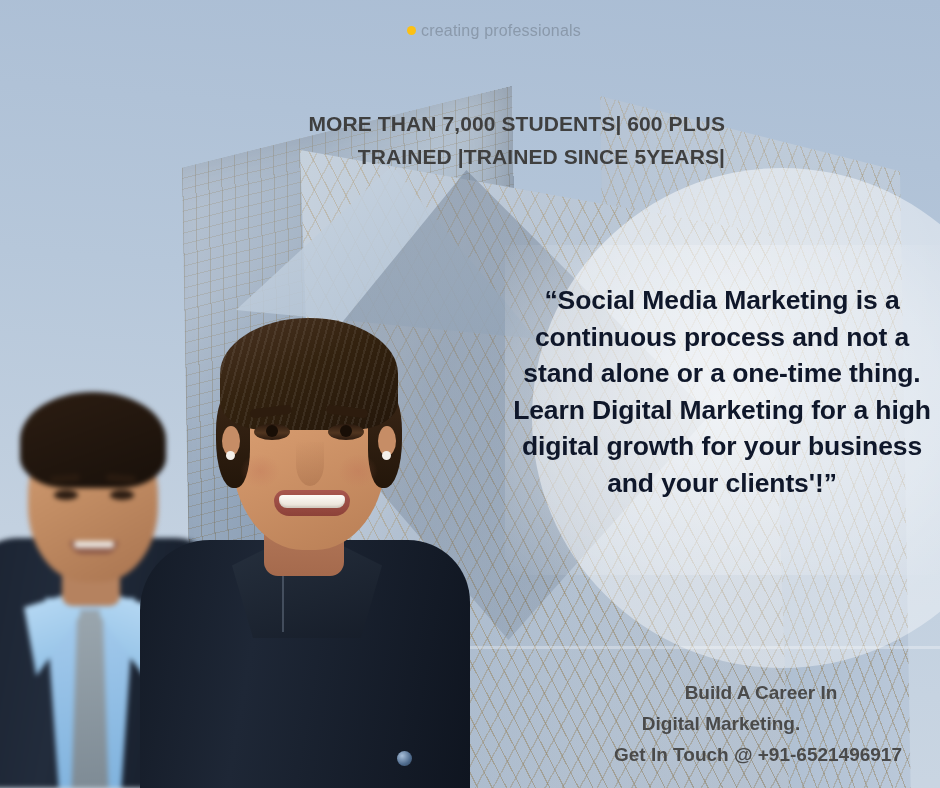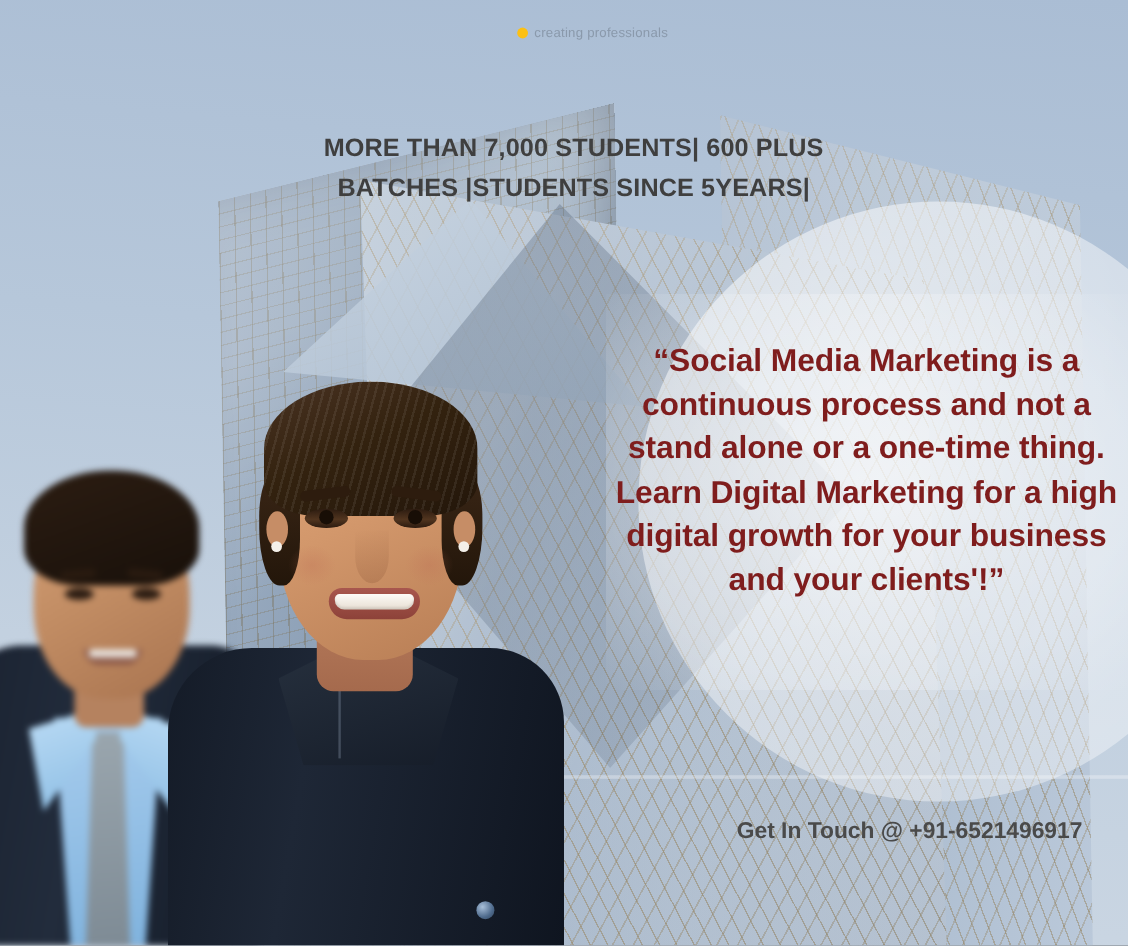--- a/index.html
+++ b/index.html
@@ -266,43 +266,43 @@
     font-family:"DejaVu Sans", sans-serif;
     position:relative; display:inline-block;
   }
   .l-c{ color:#4f7fc4; }
   .l-r{ color:#f5a44a; }
   .l-i{ color:#f5a44a; }
   .l-d{ color:#4f7fc4; }
   .l-o{ color:#f5a44a; }
   .l-r2{ color:#fcc013; }
   .logo-tag{
-    margin-top:2px; font-size:11px; letter-spacing:.2px;
+    margin-top:2px; font-size:16px; letter-spacing:.2px;
     color:#8a99ab; font-weight:400;
     font-family:"Liberation Sans", sans-serif;
     padding-left:48px;
   }
   .tag-dot{
     display:inline-block; width:9px; height:9px; border-radius:50%;
     background:#fcc013; margin-right:5px; vertical-align:middle;
     position:relative; top:-1px;
   }
 
   
   .headline{
-    position:absolute; left:243px; top:108px; width:470px;
+    position:absolute; left:255px; top:108px; width:470px;
     font-size:21px; font-weight:700; line-height:1.55;
-    color:#3f3f3f; text-align:center;
+    color:#3f3f3f; text-align:right;
     letter-spacing:.1px;
   }
 
   .quote{
     position:absolute; left:512px; top:282px; width:420px;
     font-size:26.5px; font-weight:700; line-height:1.38;
-    color:#7f1d1d; text-align:center;
+    color:#0f172a; text-align:center;
     letter-spacing:-.1px;
   }
 
   .cta{
     position:absolute; left:580px; top:678px; width:356px;
     font-size:19px; font-weight:700; line-height:1.62;
     color:#4a4a4a; text-align:center;
   }
   .cta .cta-line{ display:block; }
   .cta .cta-line.l1{ padding-left:6px; }
@@ -374,22 +374,24 @@
     </div>
 
   </div>
 
   <div class="logo">
     <div class="logo-tag"><span class="tag-dot"></span><span>creating professionals</span></div>
   </div>
 
   <div class="headline">
     <div>MORE THAN 7,000 STUDENTS| 600 PLUS</div>
-    <div>BATCHES |STUDENTS SINCE 5YEARS|</div>
+    <div>TRAINED |TRAINED SINCE 5YEARS|</div>
   </div>
 
   <div class="quote">“Social Media Marketing is a continuous process and not a stand alone or a one-time thing. Learn Digital Marketing for a high digital growth for your business and your clients'!”</div>
 
   <div class="cta">
+    <span class="cta-line l1">Build A Career In</span>
+    <span class="cta-line l2">Digital Marketing.</span>
     <span class="cta-line l3">Get In Touch @ +91-6521496917</span>
   </div>
 
 </div>
 
 </body></html>

